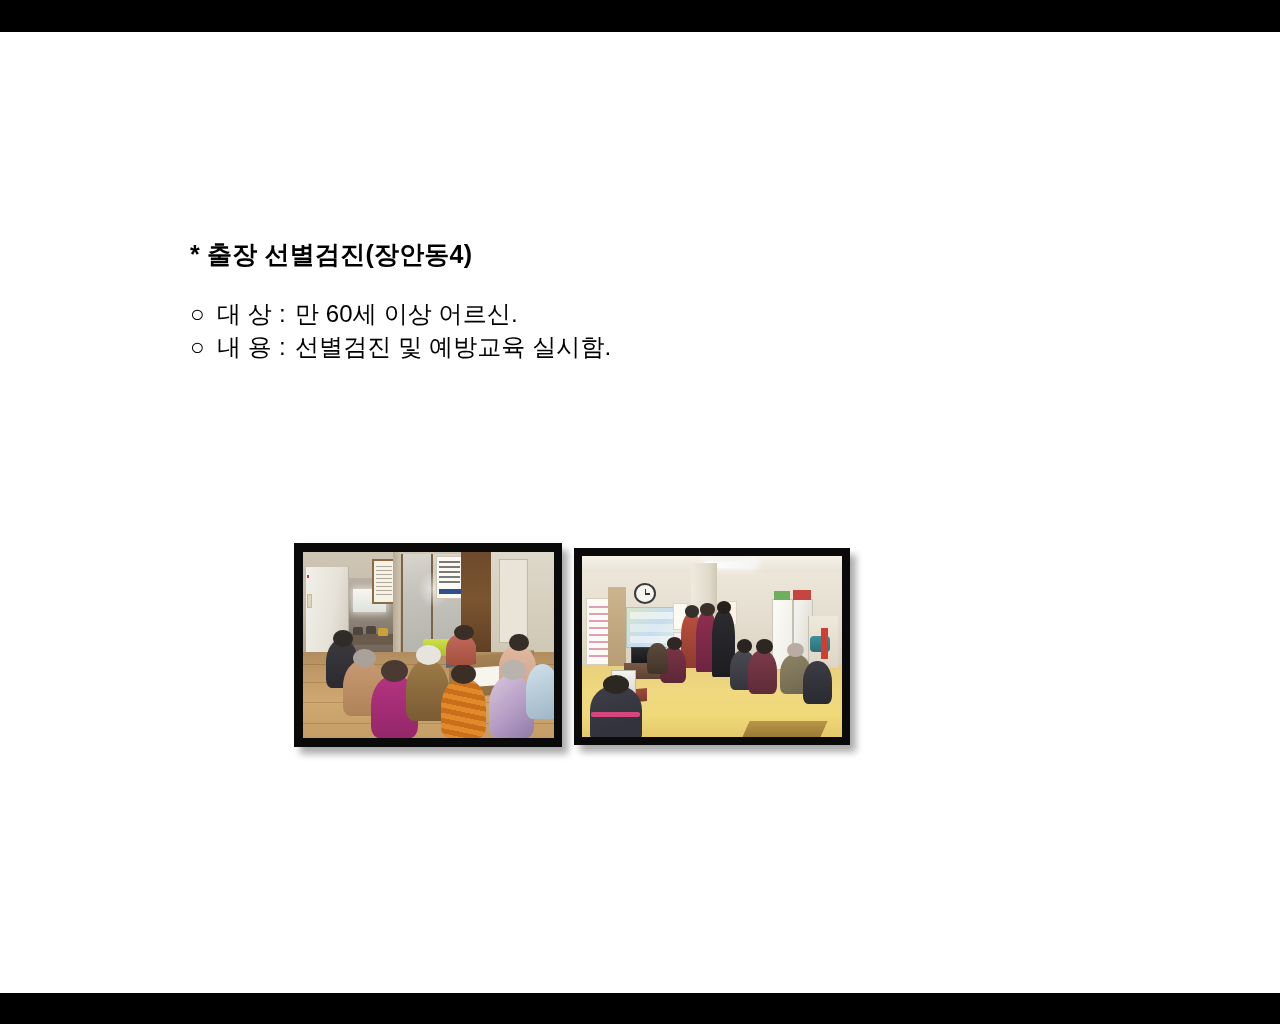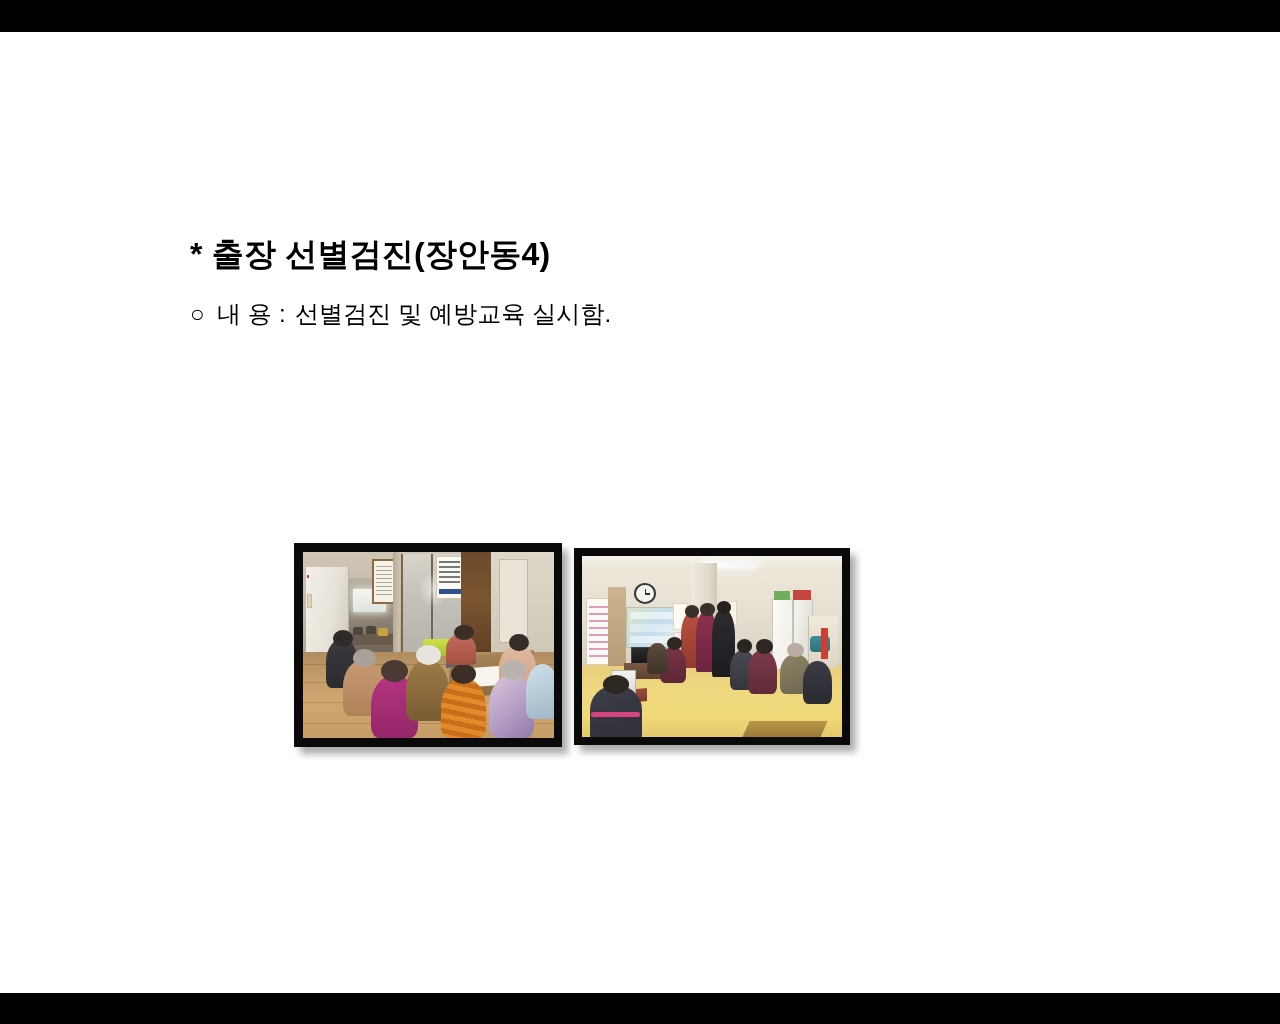--- a/index.html
+++ b/index.html
@@ -33,21 +33,21 @@
   }
 
   
   #text-block {
     position: absolute;
     left: 190px;
     top: 205px;
     width: 900px;
   }
   #slide-title {
-    font-size: 32px;
+    font-size: 25px;
     font-weight: bold;
     color: #000000;
     letter-spacing: 0.2px;
     line-height: 34px;
     white-space: nowrap;
   }
   #bullet-list {
     margin-top: 27px;
   }
   .bullet-row {
@@ -353,20 +353,23 @@
   <div id="slide">
 
     <div id="text-block">
 
       <div id="slide-title">* 출장 선별검진(장안동4)</div>
 
       <div id="bullet-list">
 
 
 
+        <div class="bullet-row">
+          <span class="bullet-mark">○</span><span class="bullet-label">대 상</span><span class="bullet-colon">:</span><span class="bullet-value">만 60세 이상 어르신.</span>
+        </div>
 
         <div class="bullet-row">
           <span class="bullet-mark">○</span><span class="bullet-label">내 용</span><span class="bullet-colon">:</span><span class="bullet-value">선별검진 및 예방교육 실시함.</span>
         </div>
 
       </div>
     </div>
 
     <div id="photo-row">
 

